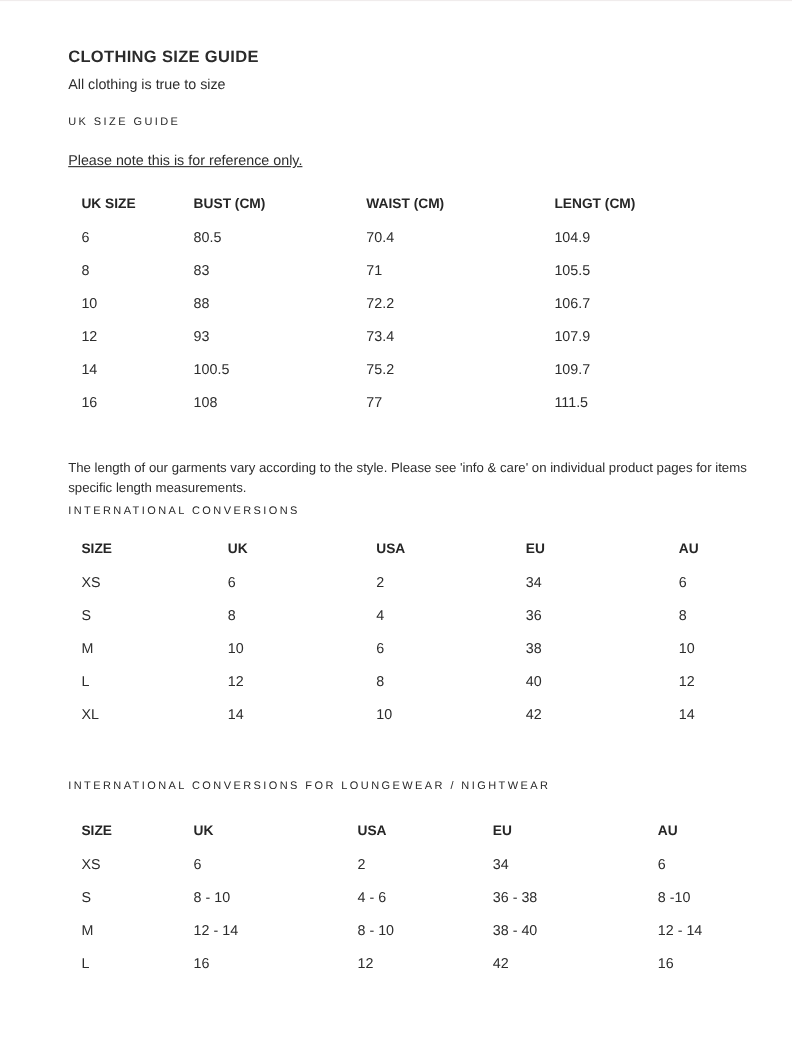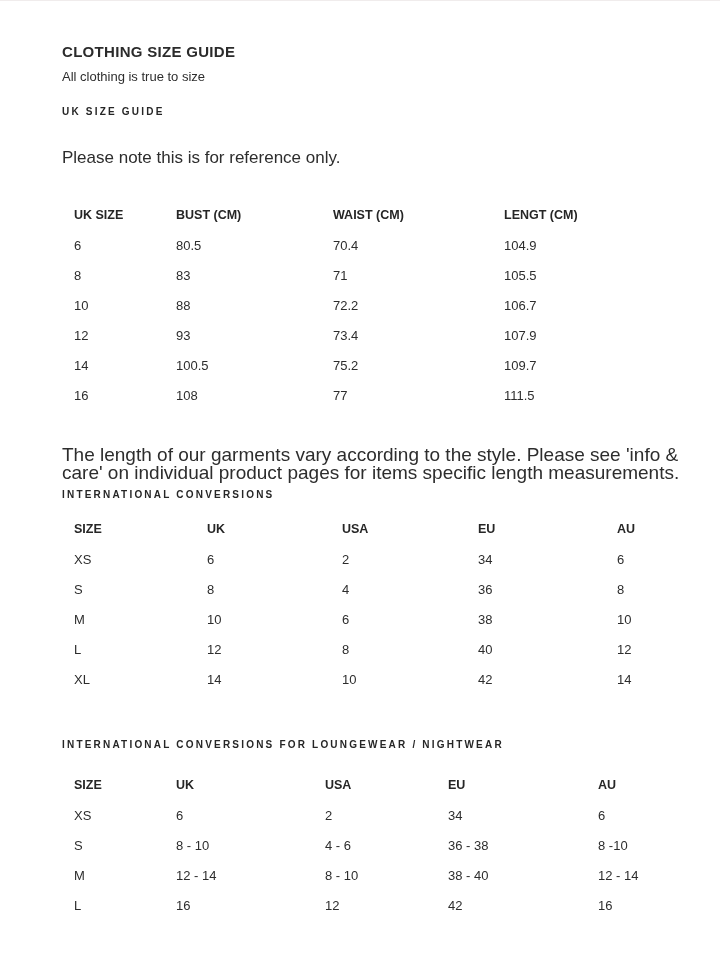--- a/index.html
+++ b/index.html
@@ -28,33 +28,34 @@
     color: #2b2b2b;
   }
   .intro {
     margin: 8px 0 0 0;
     font-size: 13px;
     line-height: 16px;
   }
   .section-heading {
     margin: 20px 0 0 0;
     font-size: 10px;
-    font-weight: 700;
+    font-weight: 400;
     letter-spacing: 2.2px;
     line-height: 14px;
     color: #262626;
   }
   .note {
-    margin: 30px 0 0 0;
-    font-size: 17px;
+    margin: 18px 0 0 0;
+    font-size: 13px;
     line-height: 18px;
+    text-decoration: underline;
   }
   .length-note {
     margin: 36px 0 0 0;
-    font-size: 19px;
+    font-size: 12px;
     line-height: 18px;
   }
   table.size-table {
     width: 100%;
     border-collapse: collapse;
     table-layout: fixed;
   }
   table.size-table th,
   table.size-table td {
     text-align: left;
@@ -67,21 +68,21 @@
     color: #2d2d2d;
   }
   table.size-table th {
     font-weight: 700;
     font-size: 12.5px;
     color: #262626;
   }
   table.size-table td {
     font-weight: 400;
   }
-  #uk-size-table     { margin-top: 33px; }
+  #uk-size-table     { margin-top: 15px; }
   #intl-heading      { margin-top: 6px;  }
   #intl-table        { margin-top: 12px; }
   #lounge-heading    { margin-top: 44px; }
   #lounge-table      { margin-top: 18px; }
 </style>
 </head>
 <body>
 
 <div class="page">
 

